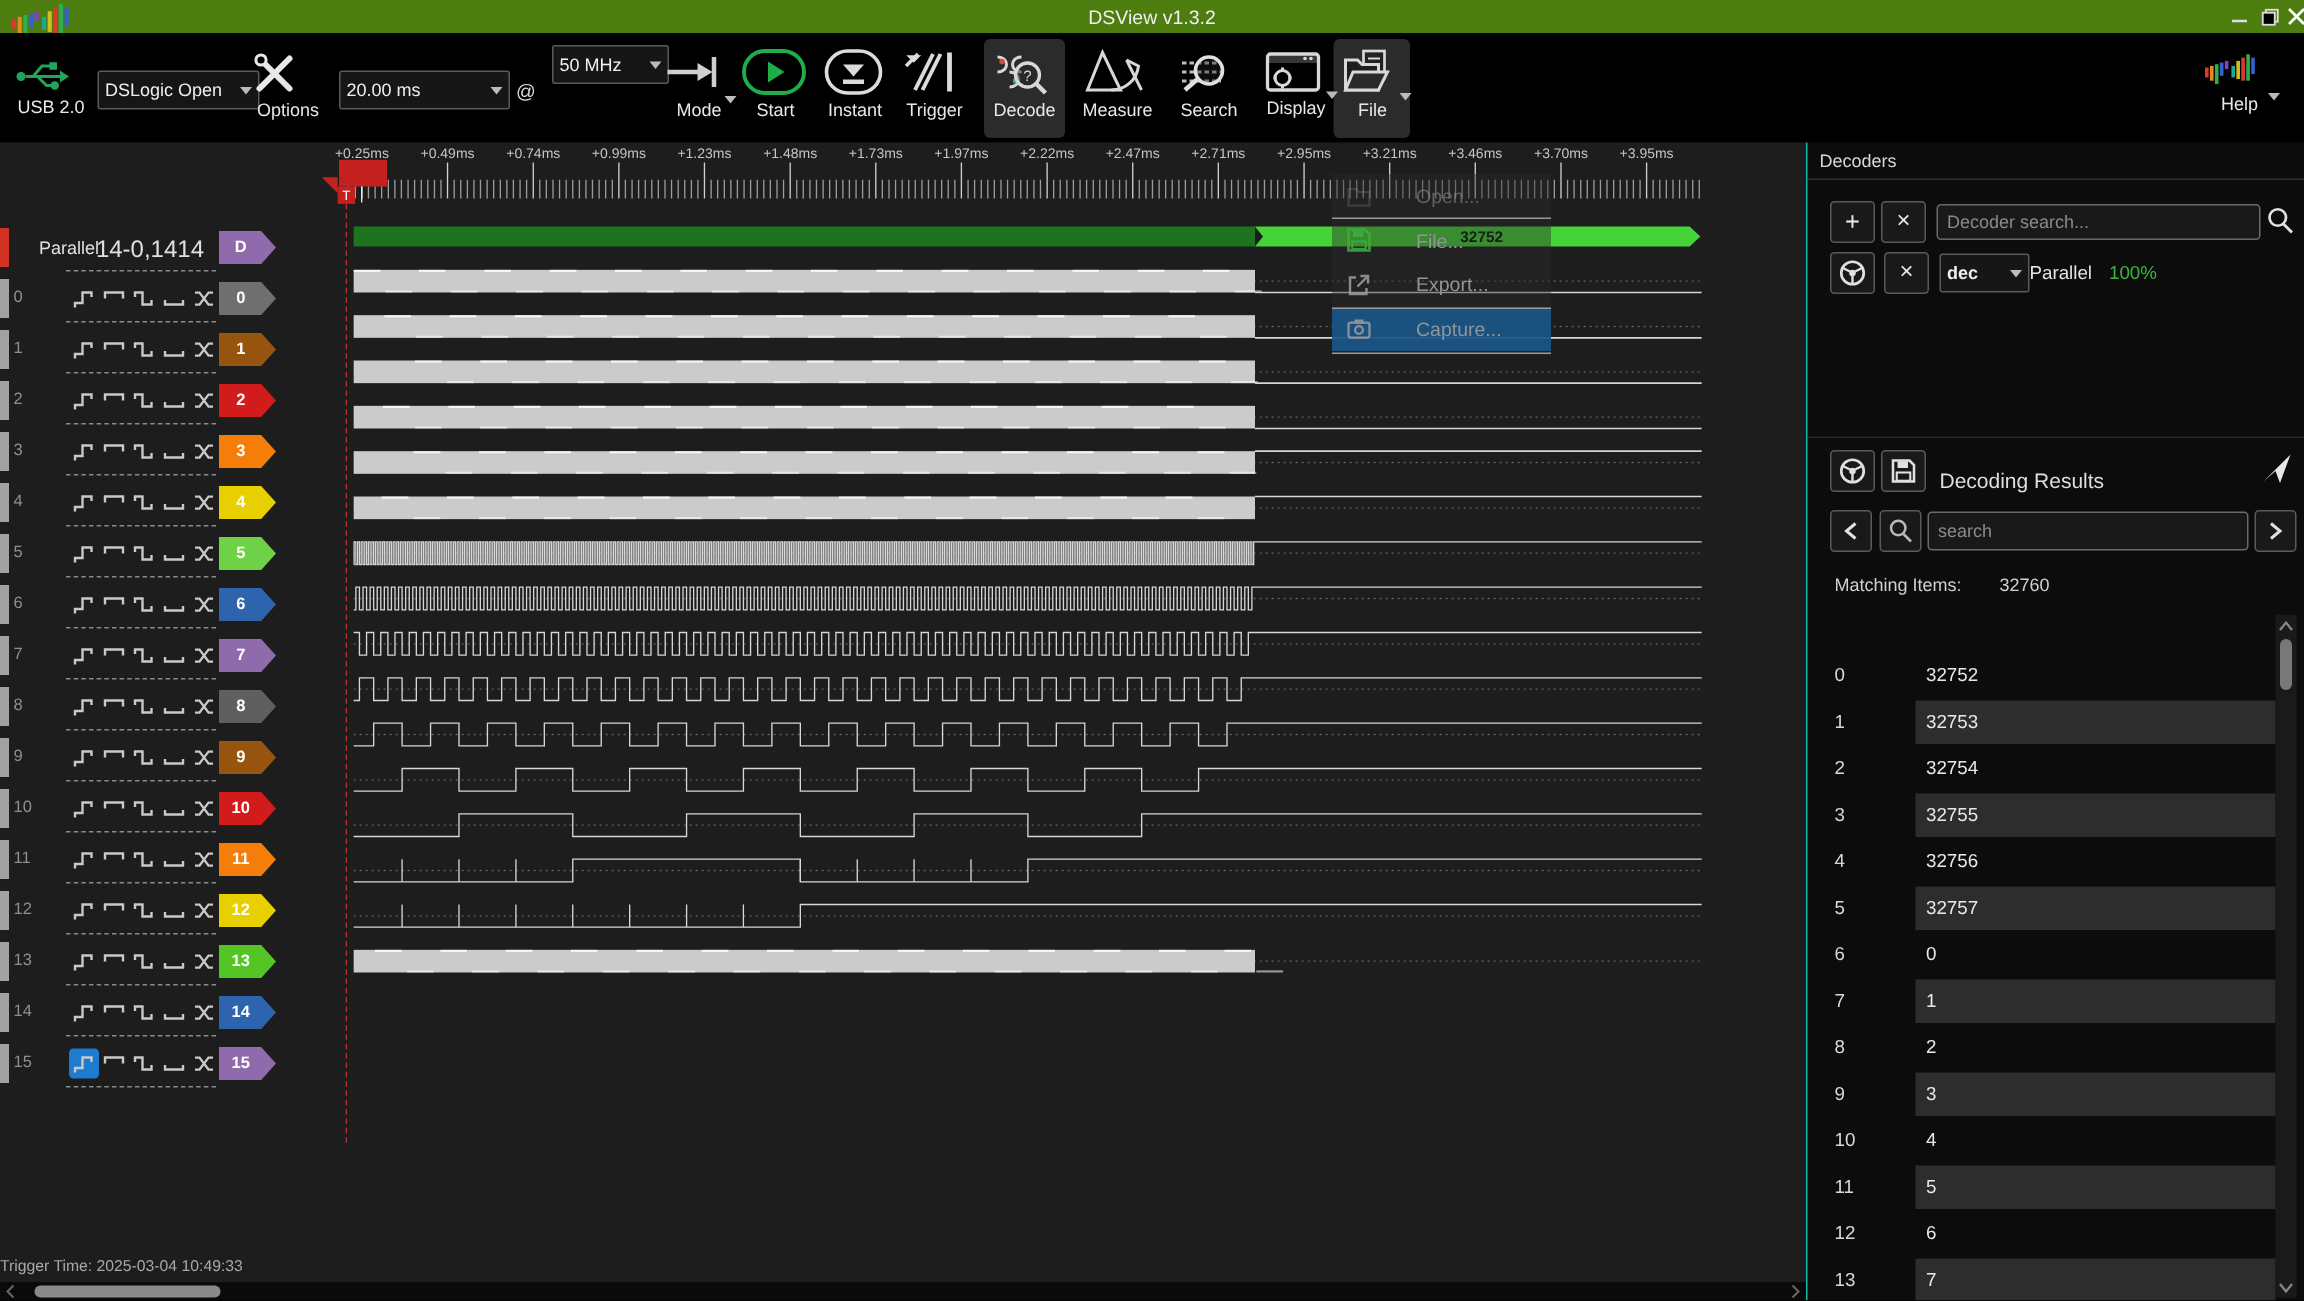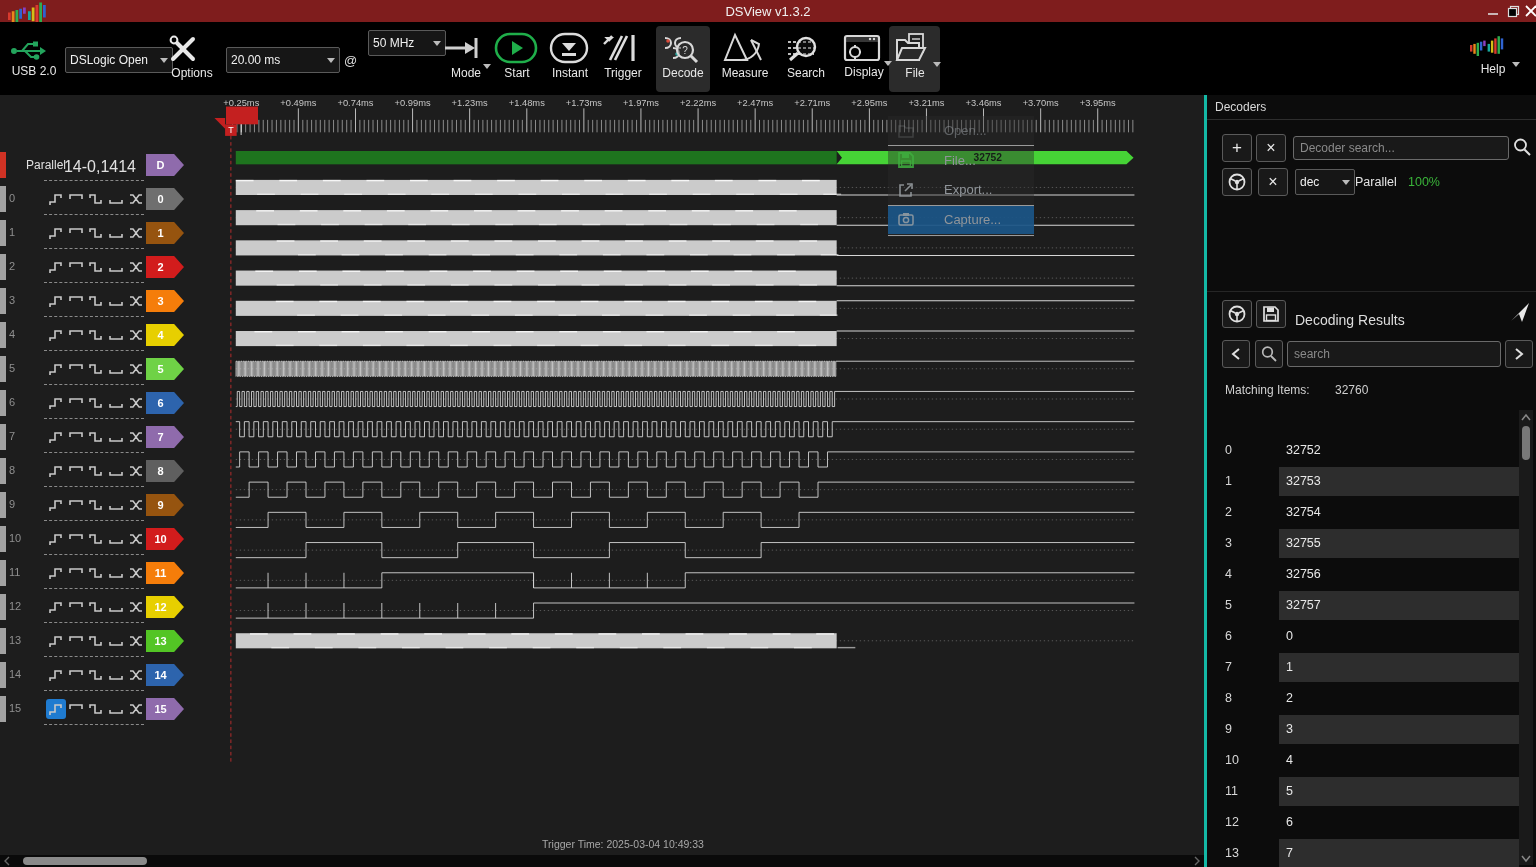--- a/index.html
+++ b/index.html
@@ -1,20 +1,20 @@
 <!DOCTYPE html>
 <html><head>
 <meta charset="utf-8">
 <style>
   html,body{margin:0;padding:0;background:#000;}
   #app{position:relative;width:1536px;height:867px;background:#000;overflow:hidden;
        font-family:"Liberation Sans",sans-serif;color:#e6e6e6;-webkit-font-smoothing:antialiased;}
   .abs{position:absolute;}
   
-  #titlebar{position:absolute;left:0;top:0;width:1536px;height:22px;background:#7f1d1d;}
+  #titlebar{position:absolute;left:0;top:0;width:1536px;height:22px;background:#4d7c0f;}
   #window-title{position:absolute;left:0;right:0;top:4px;text-align:center;font-size:13px;color:#f0f0f0;}
   .winctl{position:absolute;top:2px;width:18px;height:18px;display:flex;align-items:center;justify-content:center;cursor:default;}
   
   #toolbar{position:absolute;left:0;top:22px;width:1536px;height:73px;background:#000;}
   .tool{position:absolute;text-align:center;}
   .tool .lbl{font-size:12px;color:#e8e8e8;margin-top:2px;white-space:nowrap;}
   .activebg{position:absolute;background:#2b2b2b;border-radius:4px;}
   select.dd,.dd{background:#161616;color:#f0f0f0;border:1px solid #5a5a5a;border-radius:2px;
       font-size:12px;font-family:"Liberation Sans",sans-serif;height:24px;padding:0 4px;}
   .ddwrap{position:absolute;display:flex;align-items:center;}
@@ -38,21 +38,21 @@
   .prl-label{position:absolute;left:26px;top:10px;font-size:12px;color:#e0e0e0;}
   .prl-range{position:absolute;left:0px;top:10px;width:136px;text-align:right;font-size:16px;color:#e0e0e0;}
   
   #filemenu{position:absolute;left:888px;top:21px;width:146px;height:121px;background:rgba(42,42,42,0.42);z-index:6;}
   .fm-item{position:relative;height:29.5px;display:flex;align-items:center;}
   .fm-item .fm-ic{width:18px;margin-left:10px;opacity:.85;}
   .fm-item .fm-tx{margin-left:28px;font-size:13px;color:#90959a;}
   .fm-hl{background:rgba(26,88,140,0.88);}
   .fm-sep{position:absolute;left:0;width:146px;border-top:1px solid #9a9a9a;}
   
-  #rightpanel{position:absolute;left:1204px;top:95px;width:332px;height:772px;background:#0c0c0c;border-left:3px solid #14b8a6;box-sizing:border-box;overflow:hidden;}
+  #rightpanel{position:absolute;left:1204px;top:95px;width:332px;height:772px;background:#0c0c0c;border-left:1px solid #14b8a6;box-sizing:border-box;overflow:hidden;}
   #dec-title{position:absolute;left:8px;top:5px;font-size:12px;color:#d8d8d8;}
   #dec-titlebar{position:absolute;left:0;top:0;width:332px;height:24px;border-bottom:1px solid #2e2e2e;}
   .pbtn{position:absolute;width:30px;height:28px;background:#191919;border:1px solid #5a5a5a;border-radius:3px;
         display:flex;align-items:center;justify-content:center;color:#e8e8e8;font-size:17px;box-sizing:border-box;}
   .pinput{position:absolute;background:#191919;border:1px solid #6a6a6a;border-radius:3px;color:#ddd;
         font-size:12px;font-family:"Liberation Sans",sans-serif;padding:0 6px;box-sizing:border-box;}
   .pinput::placeholder{color:#8a8a8a;}
   #restitle{position:absolute;left:88px;top:217px;font-size:14px;color:#dedede;}
   #match-label{position:absolute;left:18px;top:288px;font-size:12px;color:#d0d0d0;}
   #match-value{position:absolute;left:128px;top:288px;font-size:12px;color:#d0d0d0;}
@@ -61,21 +61,21 @@
   #tbl{position:absolute;left:0;top:341px;width:312px;}
   .trow{position:absolute;left:0;width:332px;height:31px;}
   .trow .band{position:absolute;left:72px;top:0;width:240px;height:29px;background:#2d2d2d;}
   .trow .idx{position:absolute;left:18px;top:7px;font-size:12.5px;color:#d8d8d8;}
   .trow .val{position:absolute;left:79px;top:7px;font-size:12.5px;color:#e8e8e8;}
   #vscroll{position:absolute;left:312px;top:315px;width:14px;height:455px;background:#1a1a1a;}
   #vthumb{position:absolute;left:3px;top:16px;width:8px;height:34px;background:#787878;border-radius:4px;}
   
   #bottombar{position:absolute;left:0;top:855px;width:1204px;height:12px;background:#0a0a0a;}
   #hthumb{position:absolute;left:23px;top:2px;width:124px;height:8px;background:#8a8a8a;border-radius:4px;}
-  #trigtime{position:absolute;left:0;top:838px;width:1174px;text-align:center;font-size:10.5px;color:#a8a8a8;margin-left:36px;}
+  #trigtime{position:absolute;left:0;top:838px;width:1174px;text-align:left;font-size:10.5px;color:#a8a8a8;}
   svg{display:block;}
 </style>
 </head>
 <body>
 <div id="app">
 
 <div id="titlebar">
   <span class="abs" style="left:8px;top:0;">
         <svg width="40" height="22" id="logo-main">
           <rect x="0" y="12.5" width="2.75" height="7.5" fill="#d93a2e"></rect>
@@ -1361,21 +1361,21 @@
   <div class="pbtn" style="left:15px;top:73px;">
     <svg width="20" height="20" viewBox="0 0 20 20">
           <circle cx="10" cy="10" r="7.5" fill="none" stroke="#e0e0e0" stroke-width="1.8"></circle>
           <circle cx="10" cy="10" r="2.2" fill="#e0e0e0"></circle>
           <line x1="10" y1="12" x2="10" y2="17" stroke="#e0e0e0" stroke-width="1.6"></line>
           <line x1="8.3" y1="9" x2="3.2" y2="6.5" stroke="#e0e0e0" stroke-width="1.6"></line>
           <line x1="11.7" y1="9" x2="16.8" y2="6.5" stroke="#e0e0e0" stroke-width="1.6"></line>
         </svg>
   </div>
   <div class="pbtn" style="left:51px;top:73px;font-size:16px;">×</div>
-  <div class="ddwrap" style="left:88px;top:74px;">
+  <div class="ddwrap" style="left:88px;top:74px;font-weight:bold;">
     <span class="dd" style="width:50px;display:inline-flex;align-items:center;justify-content:space-between;">
           <span>dec</span>
           <span class="chev"></span>
         </span>
   </div>
   <span class="abs" style="left:148px;top:80px;font-size:12.5px;color:#e4e4e4;">Parallel</span>
   <span class="abs" style="left:201px;top:80px;font-size:12.5px;color:#3ab43a;">100%</span>
 
   <div class="abs" style="left:0;top:196px;width:332px;border-top:1px solid #262626;"></div>
   <div class="pbtn" style="left:15px;top:205px;">

